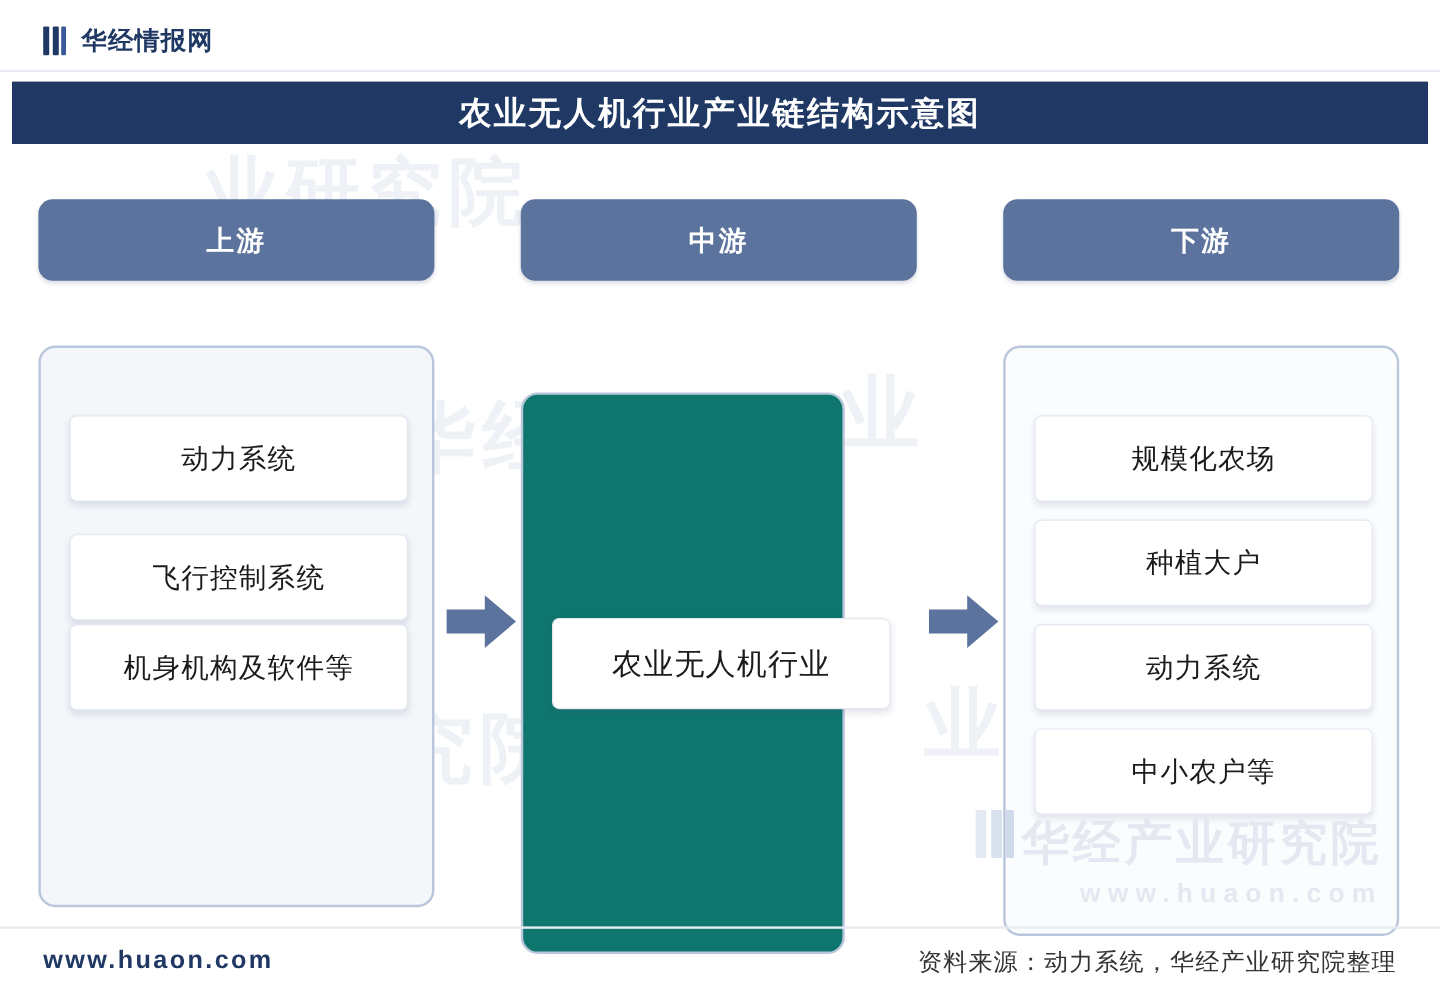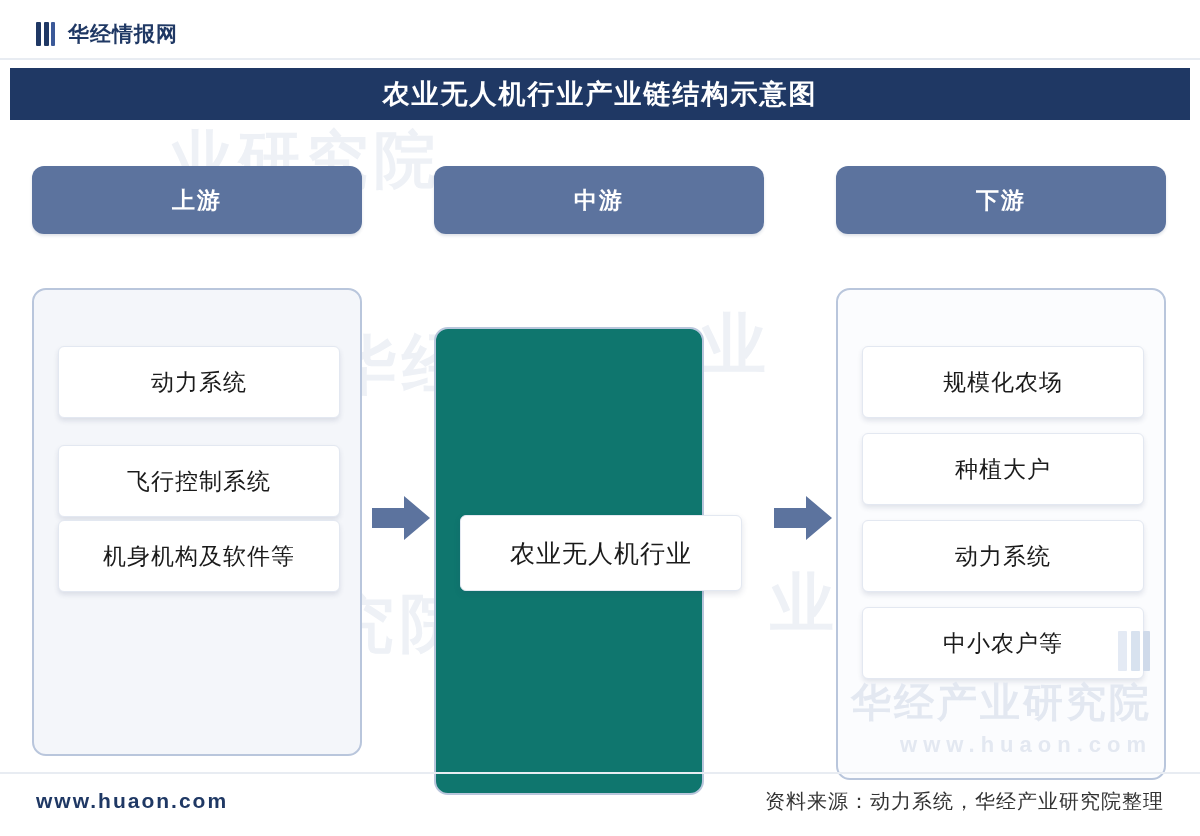--- a/index.html
+++ b/index.html
@@ -93,21 +93,21 @@
   .wm-logo {
     position: absolute;
     right: 48px; bottom: 78px;
     display: flex;
     flex-direction: column;
     align-items: flex-start;
     pointer-events: none;
     user-select: none;
   }
   .wm-logo-row {
-    display: flex; align-items: flex-end; gap: 4px; flex-direction: column;
+    display: flex; align-items: flex-start; gap: 4px;
   }
   .wm-logo-mark {
     position: relative;
     width: 34px; height: 40px;
   }
   .wm-logo-mark i {
     position: absolute; top: 0;
     width: 9px; height: 40px;
     background: #dfe6f0;
     border-radius: 1px;

